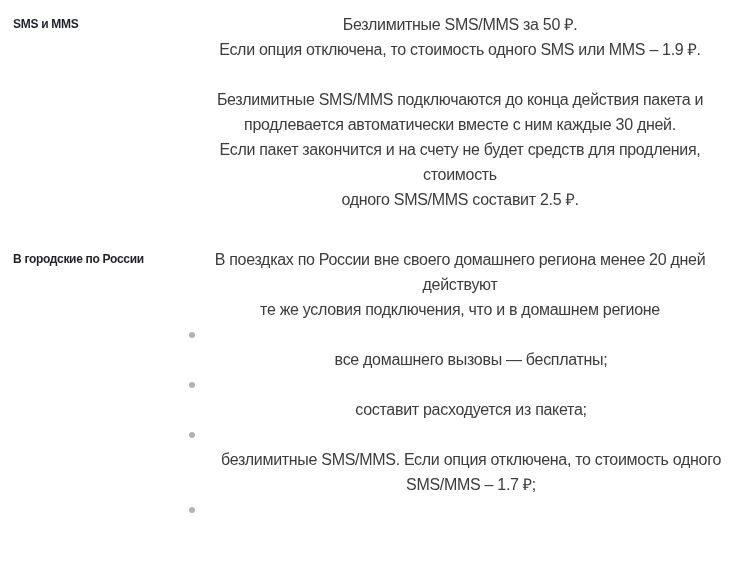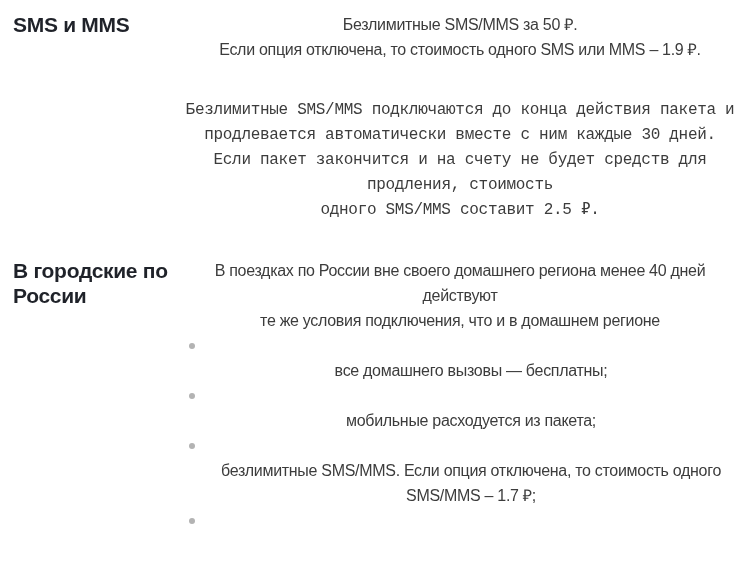--- a/index.html
+++ b/index.html
@@ -25,36 +25,35 @@
     display: flex;
     align-items: flex-start;
   }
   .row + .row {
     margin-top: 35px;
   }
   .label-col {
     width: 172px;
     flex-shrink: 0;
     font-weight: bold;
-    font-size: 21px;
+    font-size: 12px;
     color: #1f2229;
     line-height: 25px;
     padding-top: 0;
   }
   .content-col {
     flex: 1;
     min-width: 0;
     text-align: center;
   }
   .para {
     white-space: pre-line;
   }
   .para + .para {
-    margin-top: 36px;
-    font-family: Liberation Mono, monospace;
+    margin-top: 25px;
   }
   ul.bullets {
     list-style: none;
     margin: 0;
     padding: 0;
   }
   ul.bullets li {
     position: relative;
     padding-left: 22px;
     white-space: pre-line;
@@ -82,28 +81,28 @@
       <div class="para">Безлимитные SMS/MMS подключаются до конца действия пакета и
 продлевается автоматически вместе с ним каждые 30 дней.
 Если пакет закончится и на счету не будет средств для продления, стоимость
 одного SMS/MMS составит 2.5 ₽.</div>
     </div>
   </div>
 
   <div class="row">
     <div class="label-col">В городские по России</div>
     <div class="content-col">
-      <div class="para">В поездках по России вне своего домашнего региона менее 40 дней действуют
+      <div class="para">В поездках по России вне своего домашнего региона менее 20 дней действуют
 те же условия подключения, что и в домашнем регионе</div>
       <ul class="bullets">
         <li>
           <span class="dot"></span><span>все домашнего вызовы — бесплатны;</span>
         </li>
         <li>
-          <span class="dot"></span><span>мобильные расходуется из пакета;</span>
+          <span class="dot"></span><span>составит расходуется из пакета;</span>
         </li>
         <li>
           <span class="dot"></span><span>безлимитные SMS/MMS. Если опция отключена, то стоимость одного
 SMS/MMS – 1.7 ₽;</span>
         </li>
         <li>
           <span class="dot"></span>
         </li>
       </ul>
 

